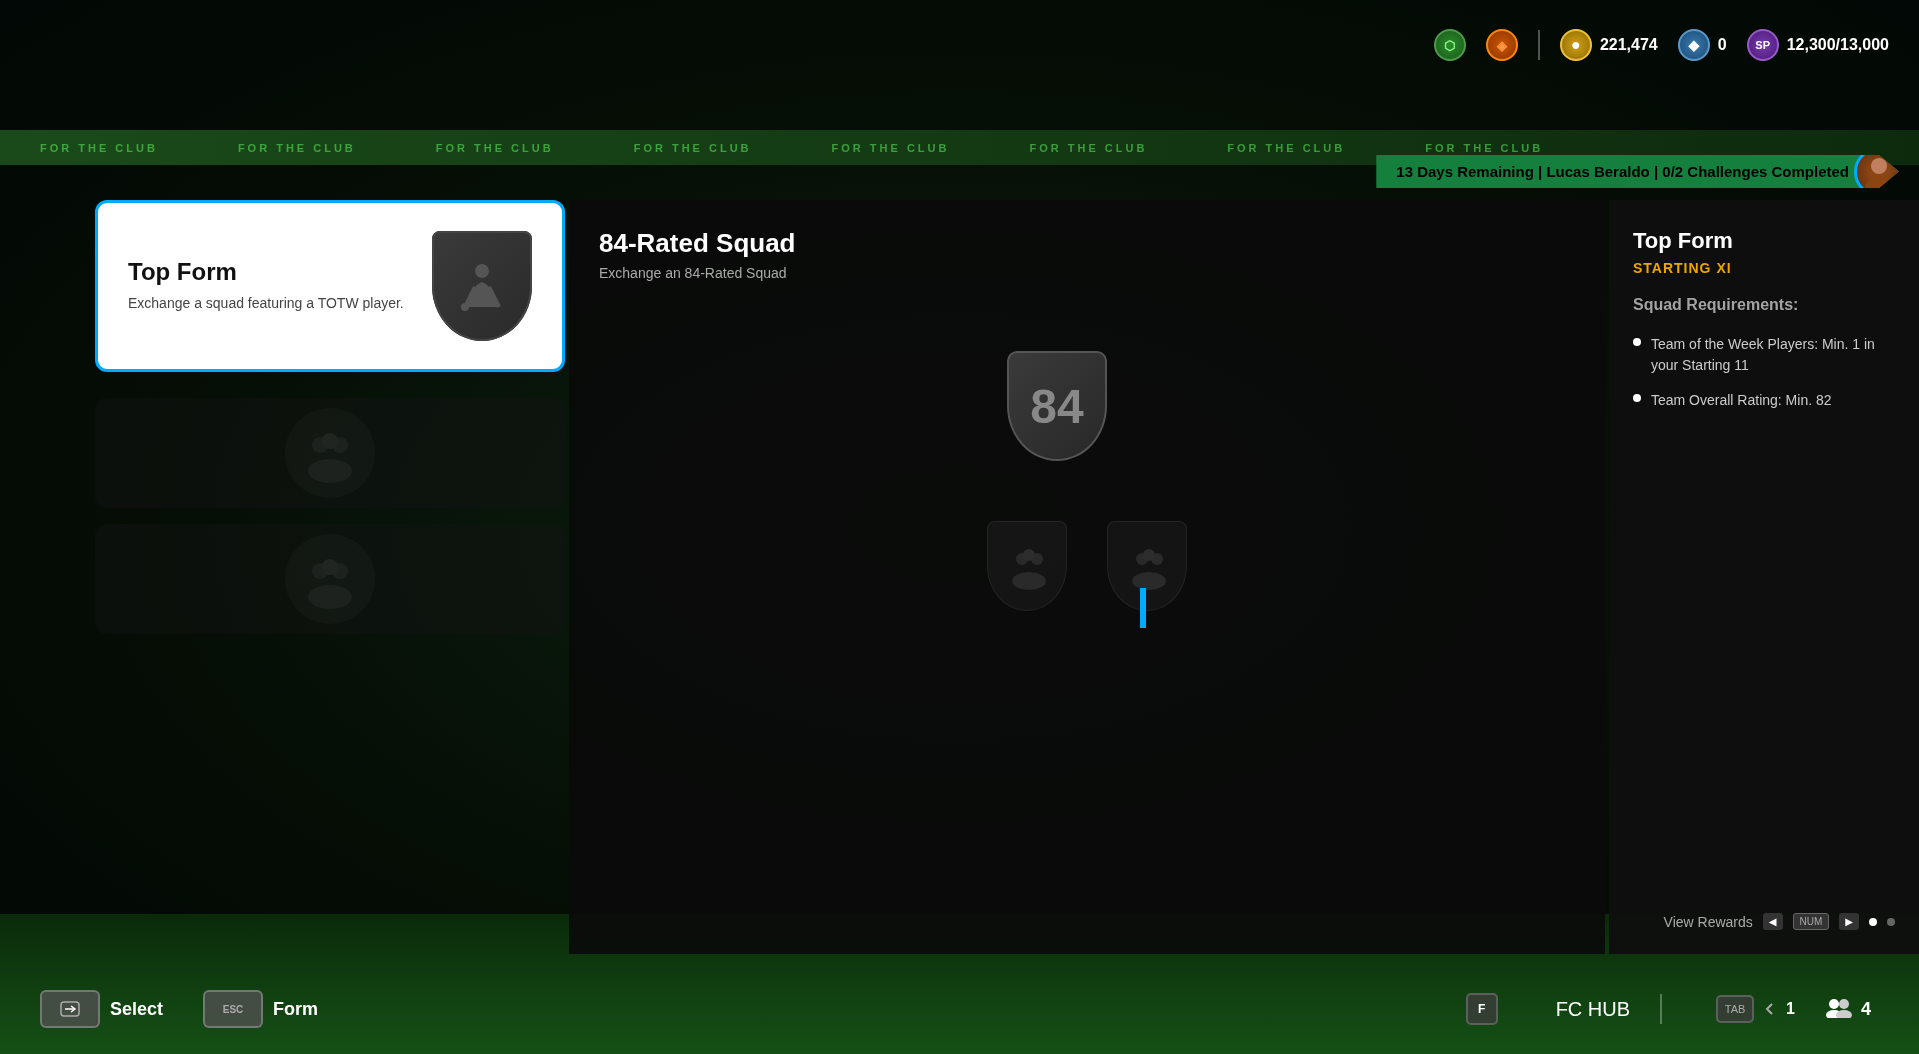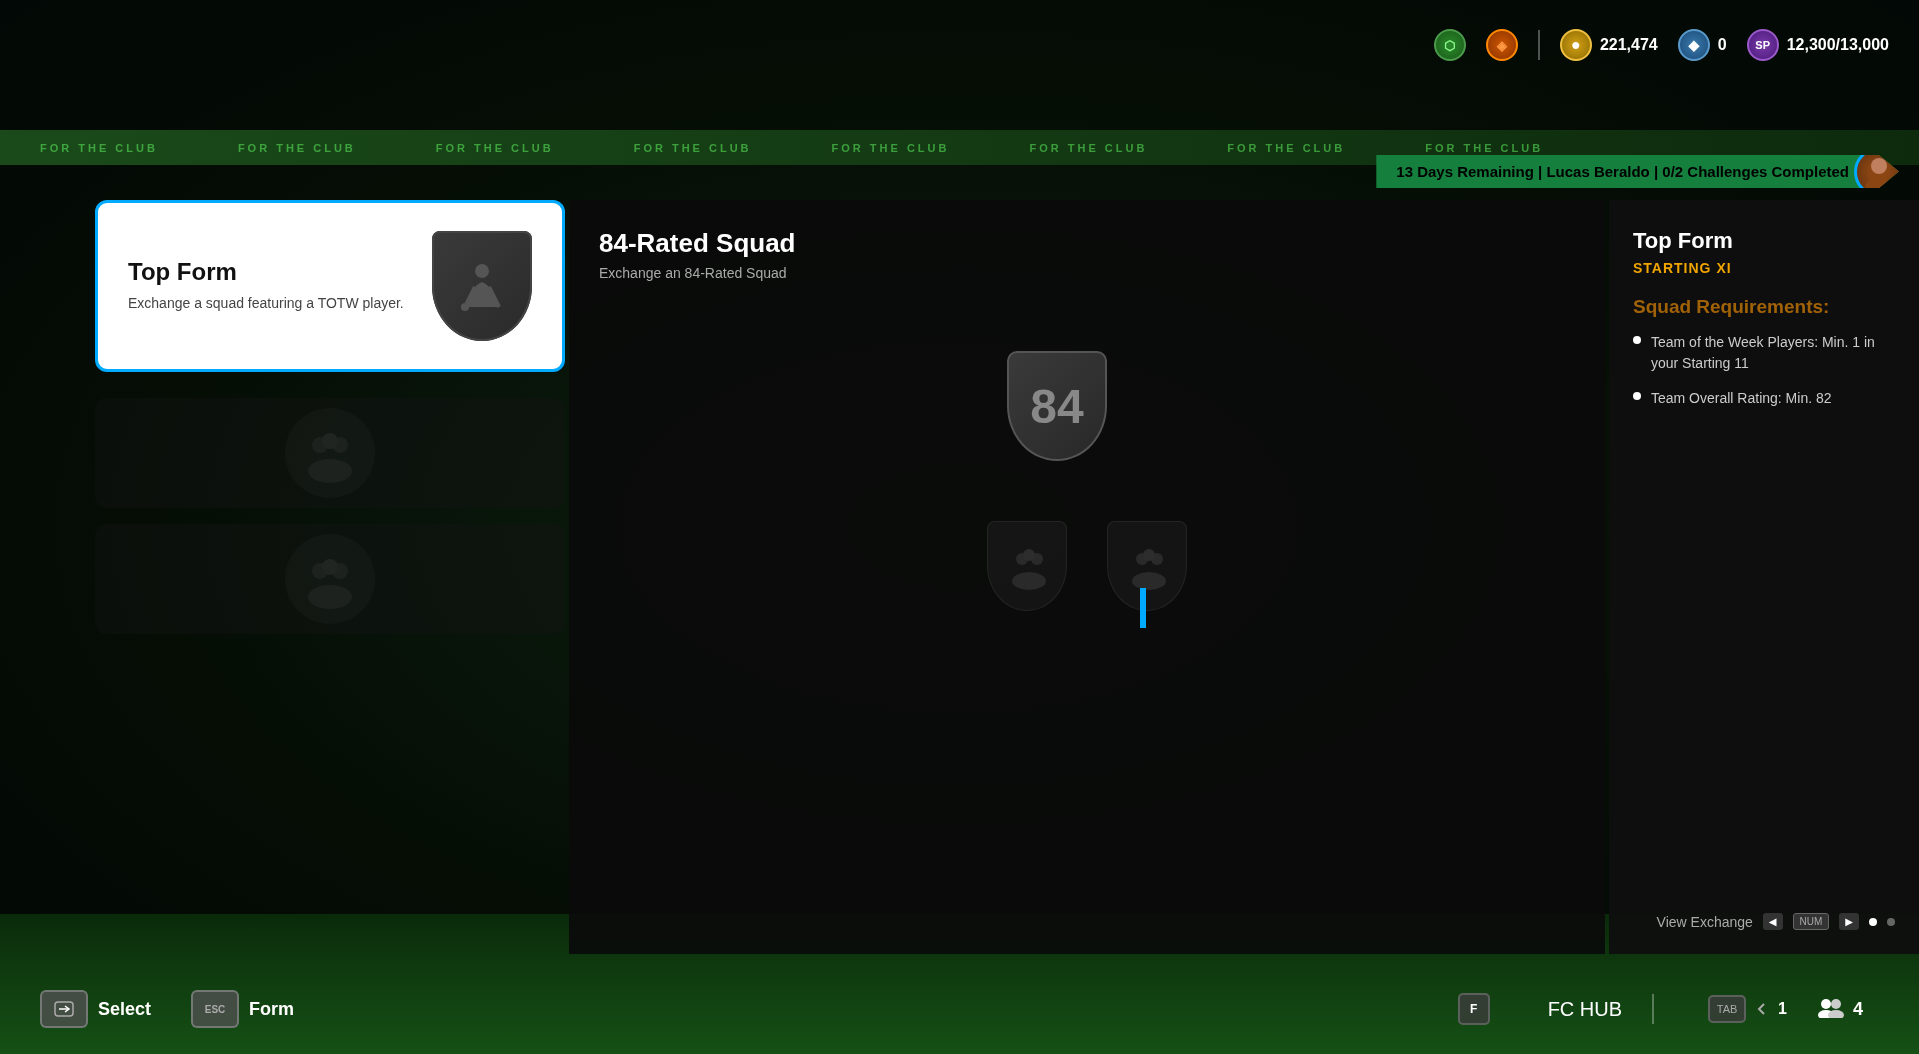--- a/index.html
+++ b/index.html
@@ -330,24 +330,24 @@
     .right-subtitle {
       font-size: 14px;
       font-weight: 700;
       color: #f0a500;
       margin-bottom: 20px;
       text-transform: uppercase;
       letter-spacing: 1px;
     }
 
     .requirements-title {
-      font-size: 19px;
-      font-weight: 700;
-      color: #a16207;
-      margin-bottom: 14px;
+      font-size: 16px;
+      font-weight: 700;
+      color: #a3a3a3;
+      margin-bottom: 20px;
     }
 
     .requirement-item {
       display: flex;
       align-items: flex-start;
       gap: 10px;
       margin-bottom: 14px;
     }
 
     .req-bullet {
@@ -401,21 +401,21 @@
 
     .nav-dot.active {
       background: #ffffff;
     }
 
     
     .bottom-bar {
       position: absolute;
       bottom: 0;
       left: 0;
-      right: 16px;
+      right: 8px;
       height: 90px;
       z-index: 10;
       display: flex;
       align-items: center;
       justify-content: space-between;
       padding: 0 40px;
       gap: 48px;
     }
 
     .bottom-left {
@@ -425,21 +425,21 @@
     }
 
     .bottom-btn {
       display: flex;
       align-items: center;
       gap: 10px;
       cursor: pointer;
     }
 
     .btn-key {
-      width: 48px;
+      width: 60px;
       height: 38px;
       background: rgba(80,80,80,0.8);
       border: 2px solid rgba(150,150,150,0.6);
       border-radius: 6px;
       display: flex;
       align-items: center;
       justify-content: center;
       font-size: 13px;
       color: #fff;
       font-weight: 700;
@@ -713,21 +713,21 @@
       <div class="req-bullet"></div>
       <span class="req-text">Team of the Week Players: Min. 1 in your Starting 11</span>
     </div>
 
     <div class="requirement-item">
       <div class="req-bullet"></div>
       <span class="req-text">Team Overall Rating: Min. 82</span>
     </div>
 
     <div class="view-rewards-section">
-      <span class="view-rewards-label">View Exchange</span>
+      <span class="view-rewards-label">View Rewards</span>
       <button class="nav-btn">◀</button>
       <div style="background:rgba(60,60,60,0.8);border:1px solid #666;border-radius:3px;padding:2px 6px;font-size:10px;color:#aaa;">NUM</div>
       <button class="nav-btn">▶</button>
       <div class="nav-dot active"></div>
       <div class="nav-dot"></div>
     </div>
   </div>
 
 </div>
 

